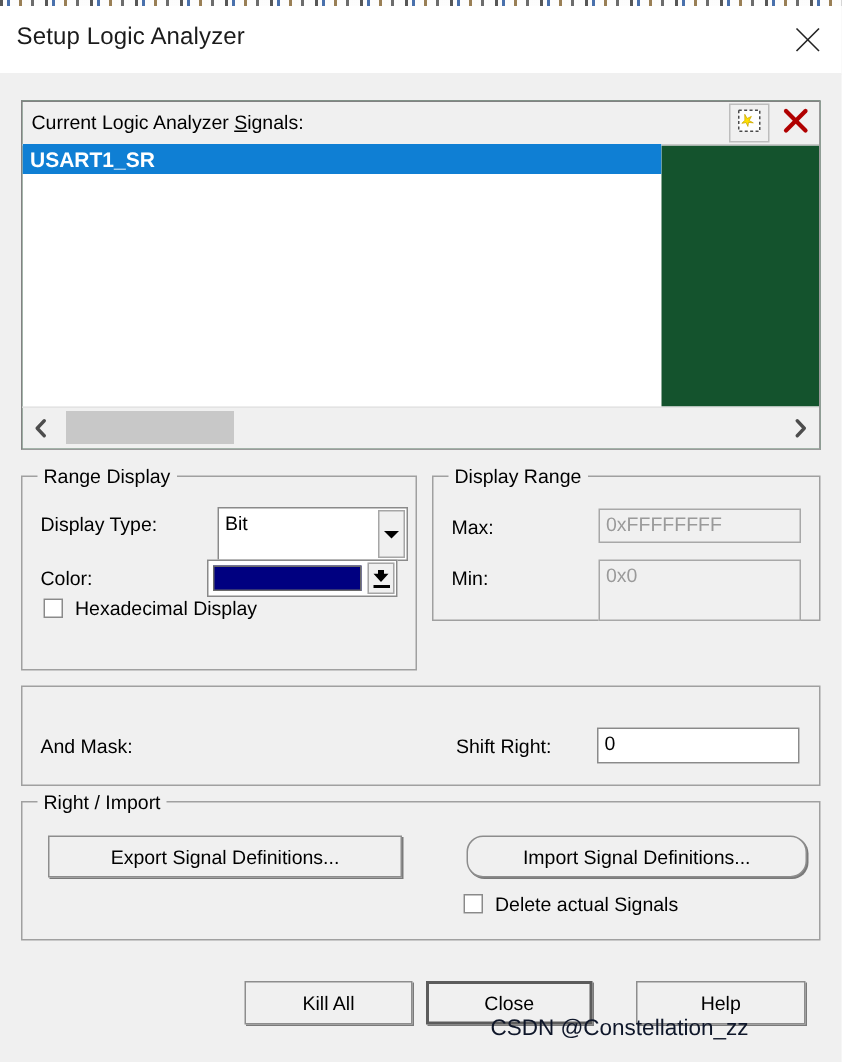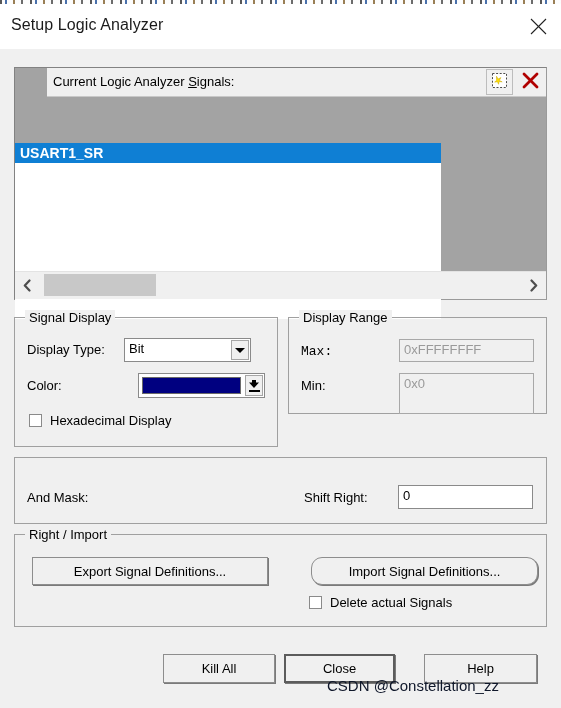--- a/index.html
+++ b/index.html
@@ -79,23 +79,22 @@
   }
 
   
   .signals-panel {
     position: absolute;
     left: 14px; top: 18px;
     width: 533px; height: 233px;
     border: 1px solid #9a9a9a;
     border-top-color: #828282;
     border-left-color: #828282;
-    background: #a3a3a3;
-    box-sizing: border-box;
-    padding-left: 32px;
+    background: #14532d;
+    box-sizing: border-box;
   }
   .signals-header {
     position: relative;
     height: 28px;
     background: #f0f0f0;
     border-bottom: 1px solid #c8c8c8;
   }
   .signals-header-label {
     position: absolute;
     left: 6px; top: 6px;
@@ -119,21 +118,20 @@
   .hdr-btn-new { right: 33px; }
   .hdr-btn-del { right: 2px; border-color: transparent; }
 
   .signals-list {
     position: absolute;
     left: 0; top: 28px;
     width: 426px; height: 176px;
     background: #ffffff;
     border: none;
     overflow: hidden;
-    margin-top: 47px;
   }
   .list-item {
     height: 20px;
     line-height: 20px;
     padding-left: 5px;
     font-size: 14px;
     font-weight: bold;
     color: #000;
     white-space: nowrap;
     cursor: default;
@@ -374,55 +372,55 @@
         <div class="hscroll-thumb"></div>
         <div class="hscroll-arrow right">
           <svg width="9" height="13" viewBox="0 0 9 13">
             <polyline points="2.5,1.5 7.2,6.5 2.5,11.5" fill="none" stroke="#4d4d4d" stroke-width="2.2" stroke-linecap="round" stroke-linejoin="round"></polyline>
           </svg>
         </div>
       </div>
     </div>
 
     <div class="groupbox" id="gb-signal-display">
-      <div class="gb-title">Signal Display</div>
+      <div class="gb-title">Range Display</div>
 
       <div class="fld-label" style="left:12px; top:24px;">Display Type:</div>
 
-      <div class="combo" style="left:109px; top:20px; width:127px; height:24px;">
+      <div class="combo" style="left:130px; top:20px; width:127px; height:36px;">
         <div class="combo-value">Bit</div>
         <div class="combo-btn">
           <span class="tri-down"></span>
         </div>
       </div>
 
       <div class="fld-label" style="left:12px; top:60px;">Color:</div>
 
       <div class="colorpick" style="left:123px; top:55px; width:127px; height:25px;">
         <div class="swatch" id="color-swatch" style="background: rgb(0, 0, 128);"></div>
         <div class="cp-btn">
           <span class="arr-down-bar">
             <svg width="12" height="9" viewBox="0 0 12 9" style="display:block;">
               <polygon points="6,8 1,2.5 4,2.5 4,0 8,0 8,2.5 11,2.5" fill="#000"></polygon>
             </svg>
             <span class="bar" style="margin:1px auto 0 auto; display:block;"></span>
           </span>
         </div>
       </div>
 
-      <div class="checkrow" style="left:14px; top:95px;">
+      <div class="checkrow" style="left:14px; top:80px;">
         <span class="checkbox-box"></span>
         <span class="cb-label">Hexadecimal Display</span>
       </div>
     </div>
 
     <div class="groupbox" id="gb-display-range">
       <div class="gb-title">Display Range</div>
 
-      <div class="fld-label" style="left:12px; top:26px;font-family:Liberation Mono, monospace;">Max:</div>
+      <div class="fld-label" style="left:12px; top:26px;">Max:</div>
       <div class="textfield disabled" style="left:110px; top:21px; width:135px; height:23px;">0xFFFFFFFF</div>
 
       <div class="fld-label" style="left:12px; top:60px;">Min:</div>
       <div class="textfield disabled" style="left:110px; top:55px; width:135px; height:41px;">0x0</div>
     </div>
 
     <div class="groupbox" id="gb-display-formula">
 
       <div class="fld-label" style="left:12px; top:32px;">And Mask:</div>
 

